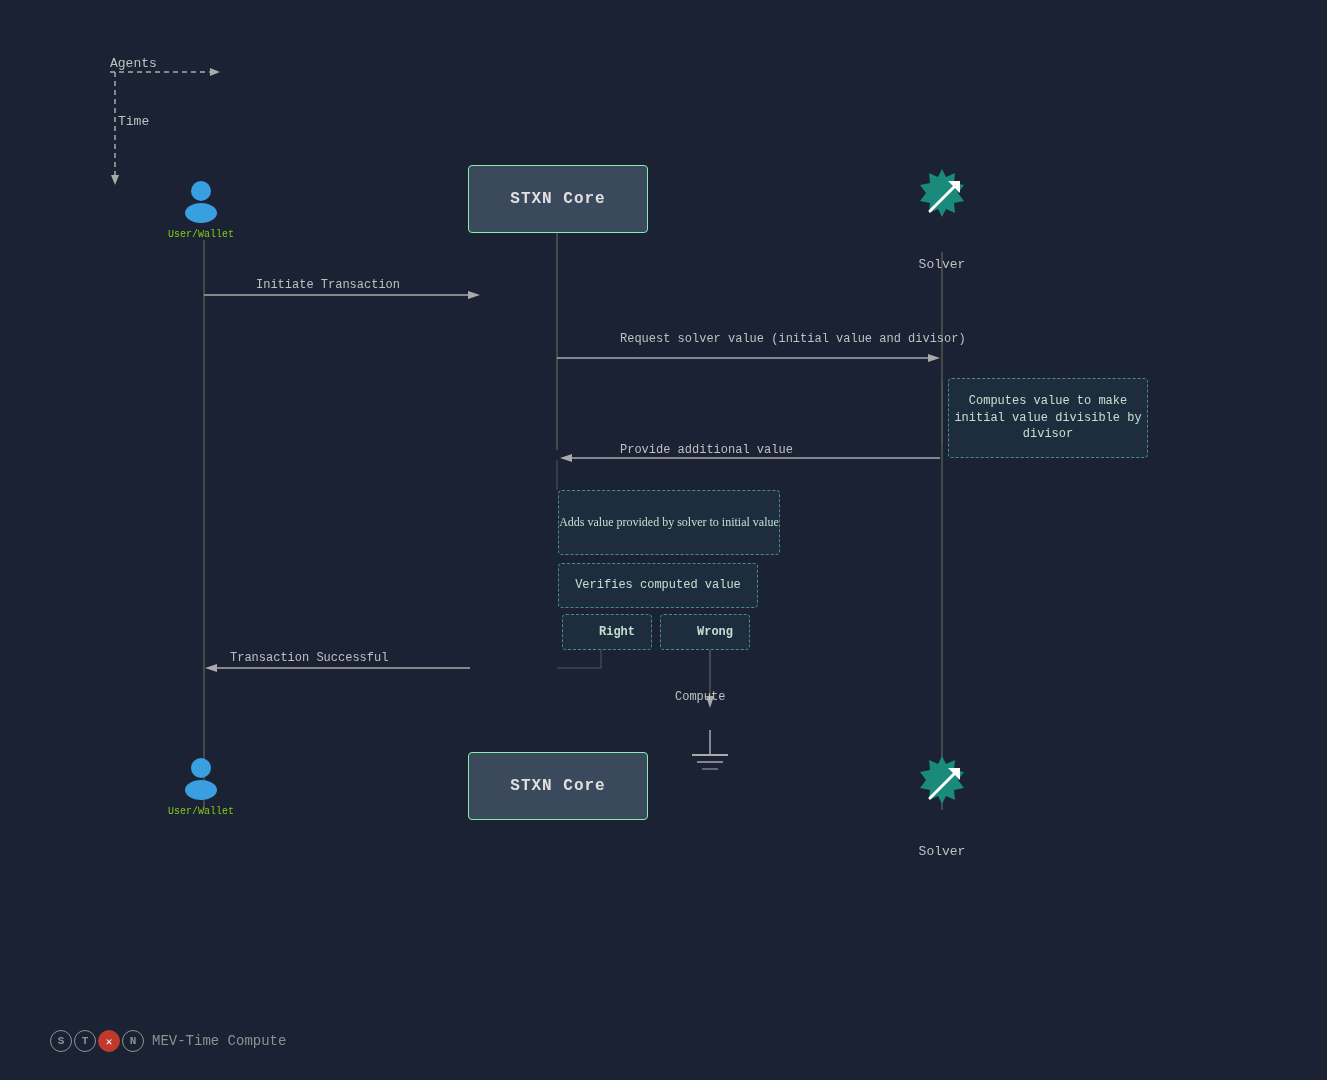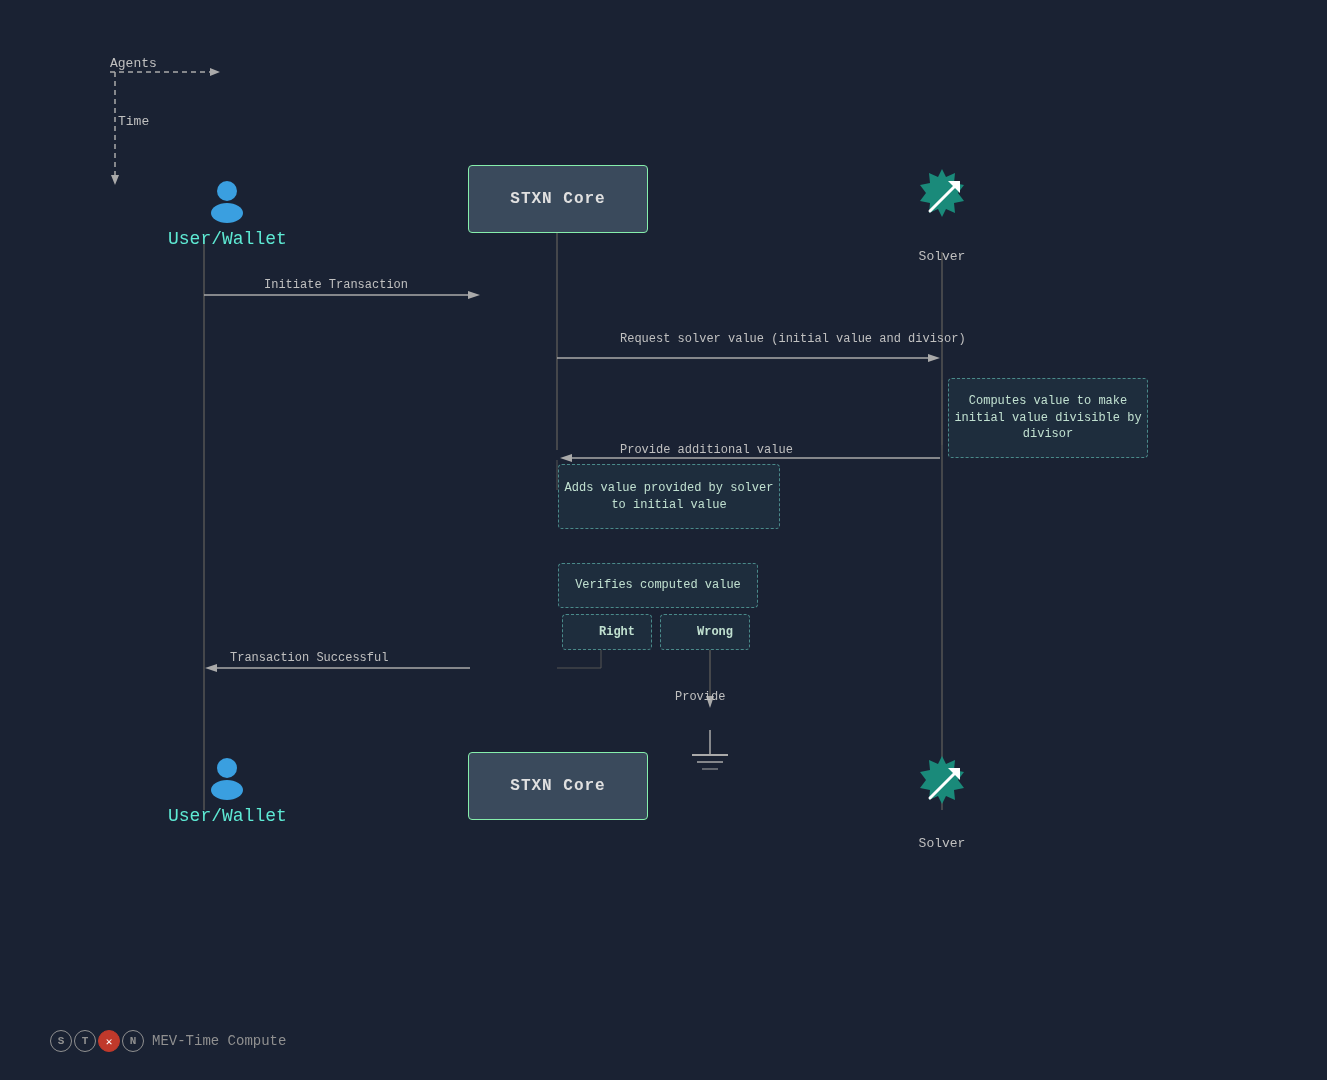--- a/index.html
+++ b/index.html
@@ -42,22 +42,22 @@
       align-items: center;
       gap: 6px;
     }
 
     .actor-icon {
       width: 48px;
       height: 48px;
     }
 
     .actor-label {
-      font-size: 18px;
-      color: #5eead4;
+      font-size: 10px;
+      color: #84cc16;
     }
 
     
     .stxn-box {
       position: absolute;
       background: #3a4a5c;
       border: 1px solid #86efac;
       border-radius: 4px;
       display: flex;
       align-items: center;
@@ -67,21 +67,21 @@
       color: #e0e0e0;
       letter-spacing: 1px;
     }
 
     
     .solver-icon {
       position: absolute;
       display: flex;
       flex-direction: column;
       align-items: center;
-      gap: 16px;
+      gap: 24px;
     }
 
     .solver-label {
       font-size: 13px;
       color: #c0c0c0;
       text-align: center;
     }
 
     
     .process-box {
@@ -225,52 +225,52 @@
   <div class="solver-icon" style="left:908px; top:165px;">
     <svg width="68" height="68" viewBox="0 0 68 68">
       <path d="M34 4 L38 12 L47 8 L46 18 L56 20 L50 28 L56 36 L46 38 L47 48 L38 44 L34 52 L30 44 L21 48 L22 38 L12 36 L18 28 L12 20 L22 18 L21 8 L30 12 Z" fill="#1a8a7a"></path>
 
       <line x1="22" y1="46" x2="46" y2="22" stroke="white" stroke-width="3" stroke-linecap="round"></line>
       <path d="M40 16 L52 16 L52 28 L46 22 Z" fill="white"></path>
     </svg>
     <span class="solver-label">Solver</span>
   </div>
 
-  <div class="msg-label" style="left:264px; top:278px;text-align:right;">Initiate Transaction</div>
+  <div class="msg-label" style="left:256px; top:278px;text-align:right;">Initiate Transaction</div>
 
   <div class="msg-label" style="left:620px; top:330px; line-height:1.5;">
     <span>Request solver value
 (initial value and divisor)</span>
   </div>
 
   <div class="process-box" style="left:948px; top:378px; width:200px; height:80px;">
     <span>Computes value to make initial value divisible by divisor</span>
   </div>
 
   <div class="msg-label" style="left:620px; top:443px;">Provide additional value</div>
 
-  <div class="process-box" style="left:558px; top:464px; width:222px; height:65px;">
+  <div class="process-box" style="left:558px; top:490px; width:222px; height:65px;font-family:Liberation Serif, serif;">
     <span>Adds value provided by solver to initial value</span>
   </div>
 
   <div class="process-box" style="left:558px; top:563px; width:200px; height:45px;">
     <span>Verifies computed value</span>
   </div>
 
   <div class="decision-box" style="left:562px; top:614px; width:90px; height:36px;">
     <span>Right</span>
   </div>
 
   <div class="decision-box" style="left:660px; top:614px; width:90px; height:36px;">
     <span>Wrong</span>
   </div>
 
   <div class="msg-label" style="left:230px; top:651px;">Transaction Successful</div>
 
-  <div class="msg-label" style="left:675px; top:690px;">Provide</div>
+  <div class="msg-label" style="left:675px; top:690px;">Compute</div>
 
   <div class="actor" style="left:168px; top:752px;">
     <svg class="actor-icon" viewBox="0 0 48 48">
       <circle cx="24" cy="16" r="10" fill="#3a9fe0"></circle>
       <ellipse cx="24" cy="38" rx="16" ry="10" fill="#3a9fe0"></ellipse>
     </svg>
     <span class="actor-label">User/Wallet</span>
   </div>
 
   <div class="stxn-box" style="left:468px; top:752px; width:180px; height:68px;">

